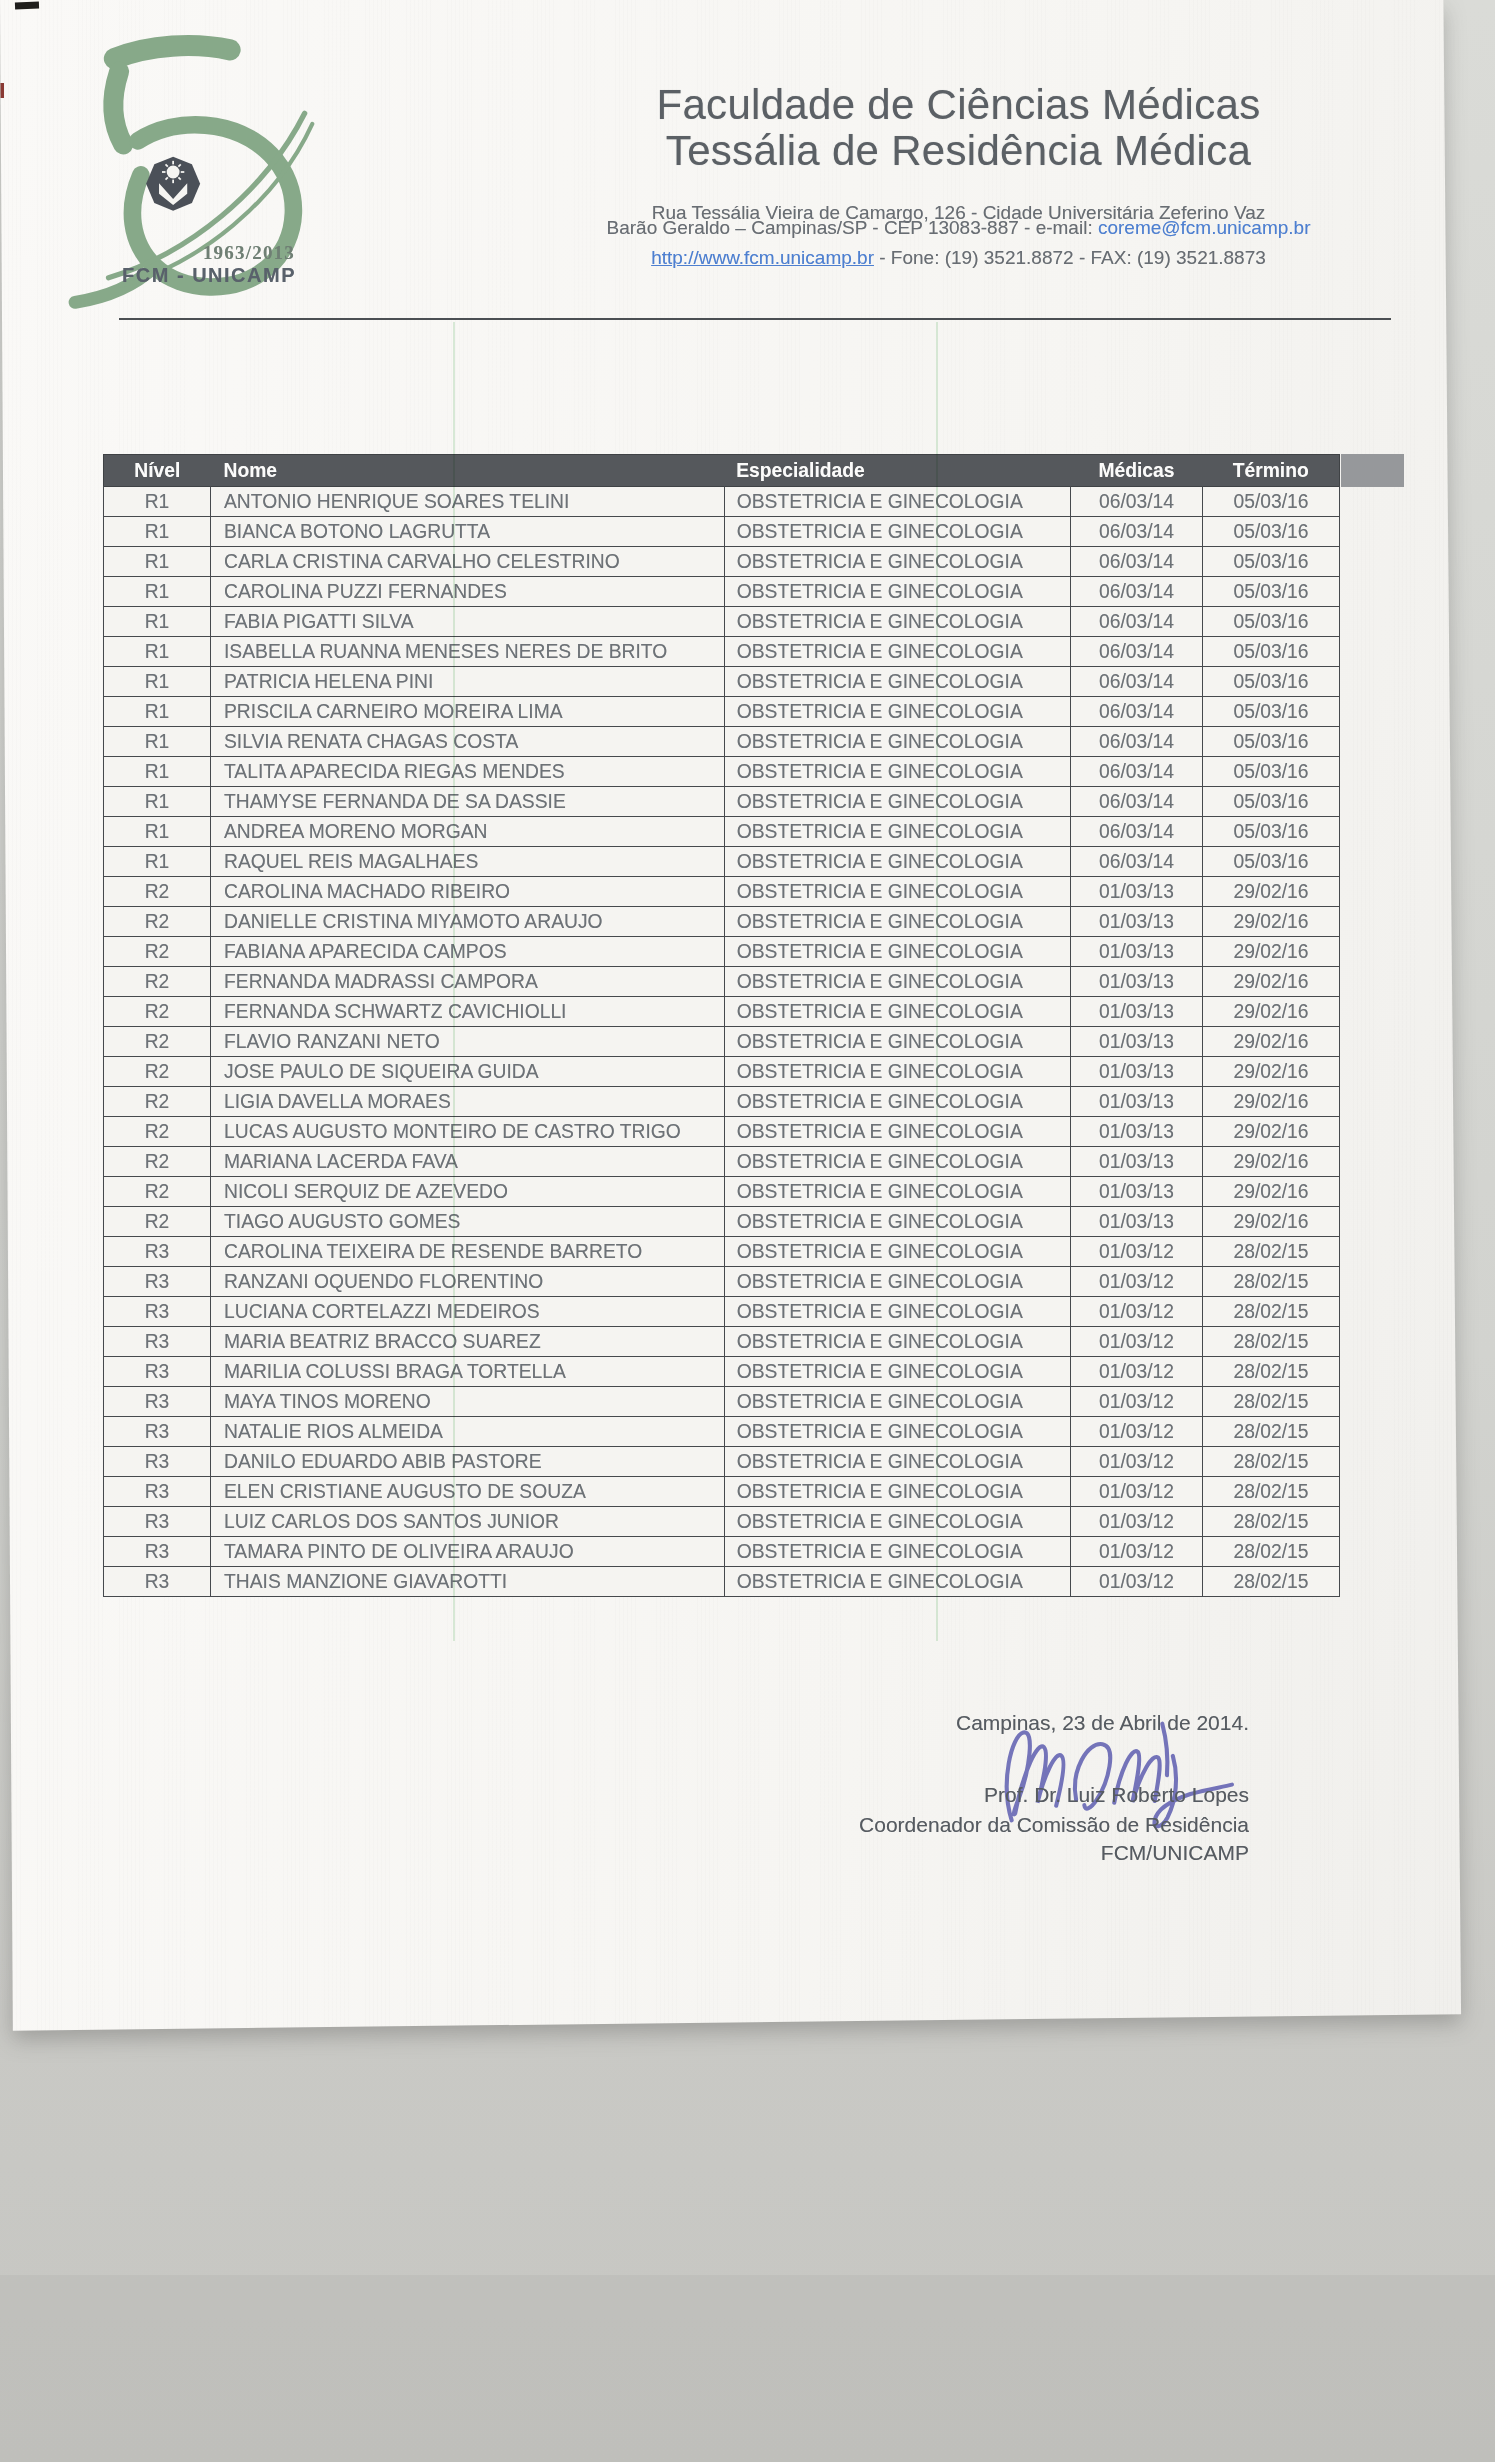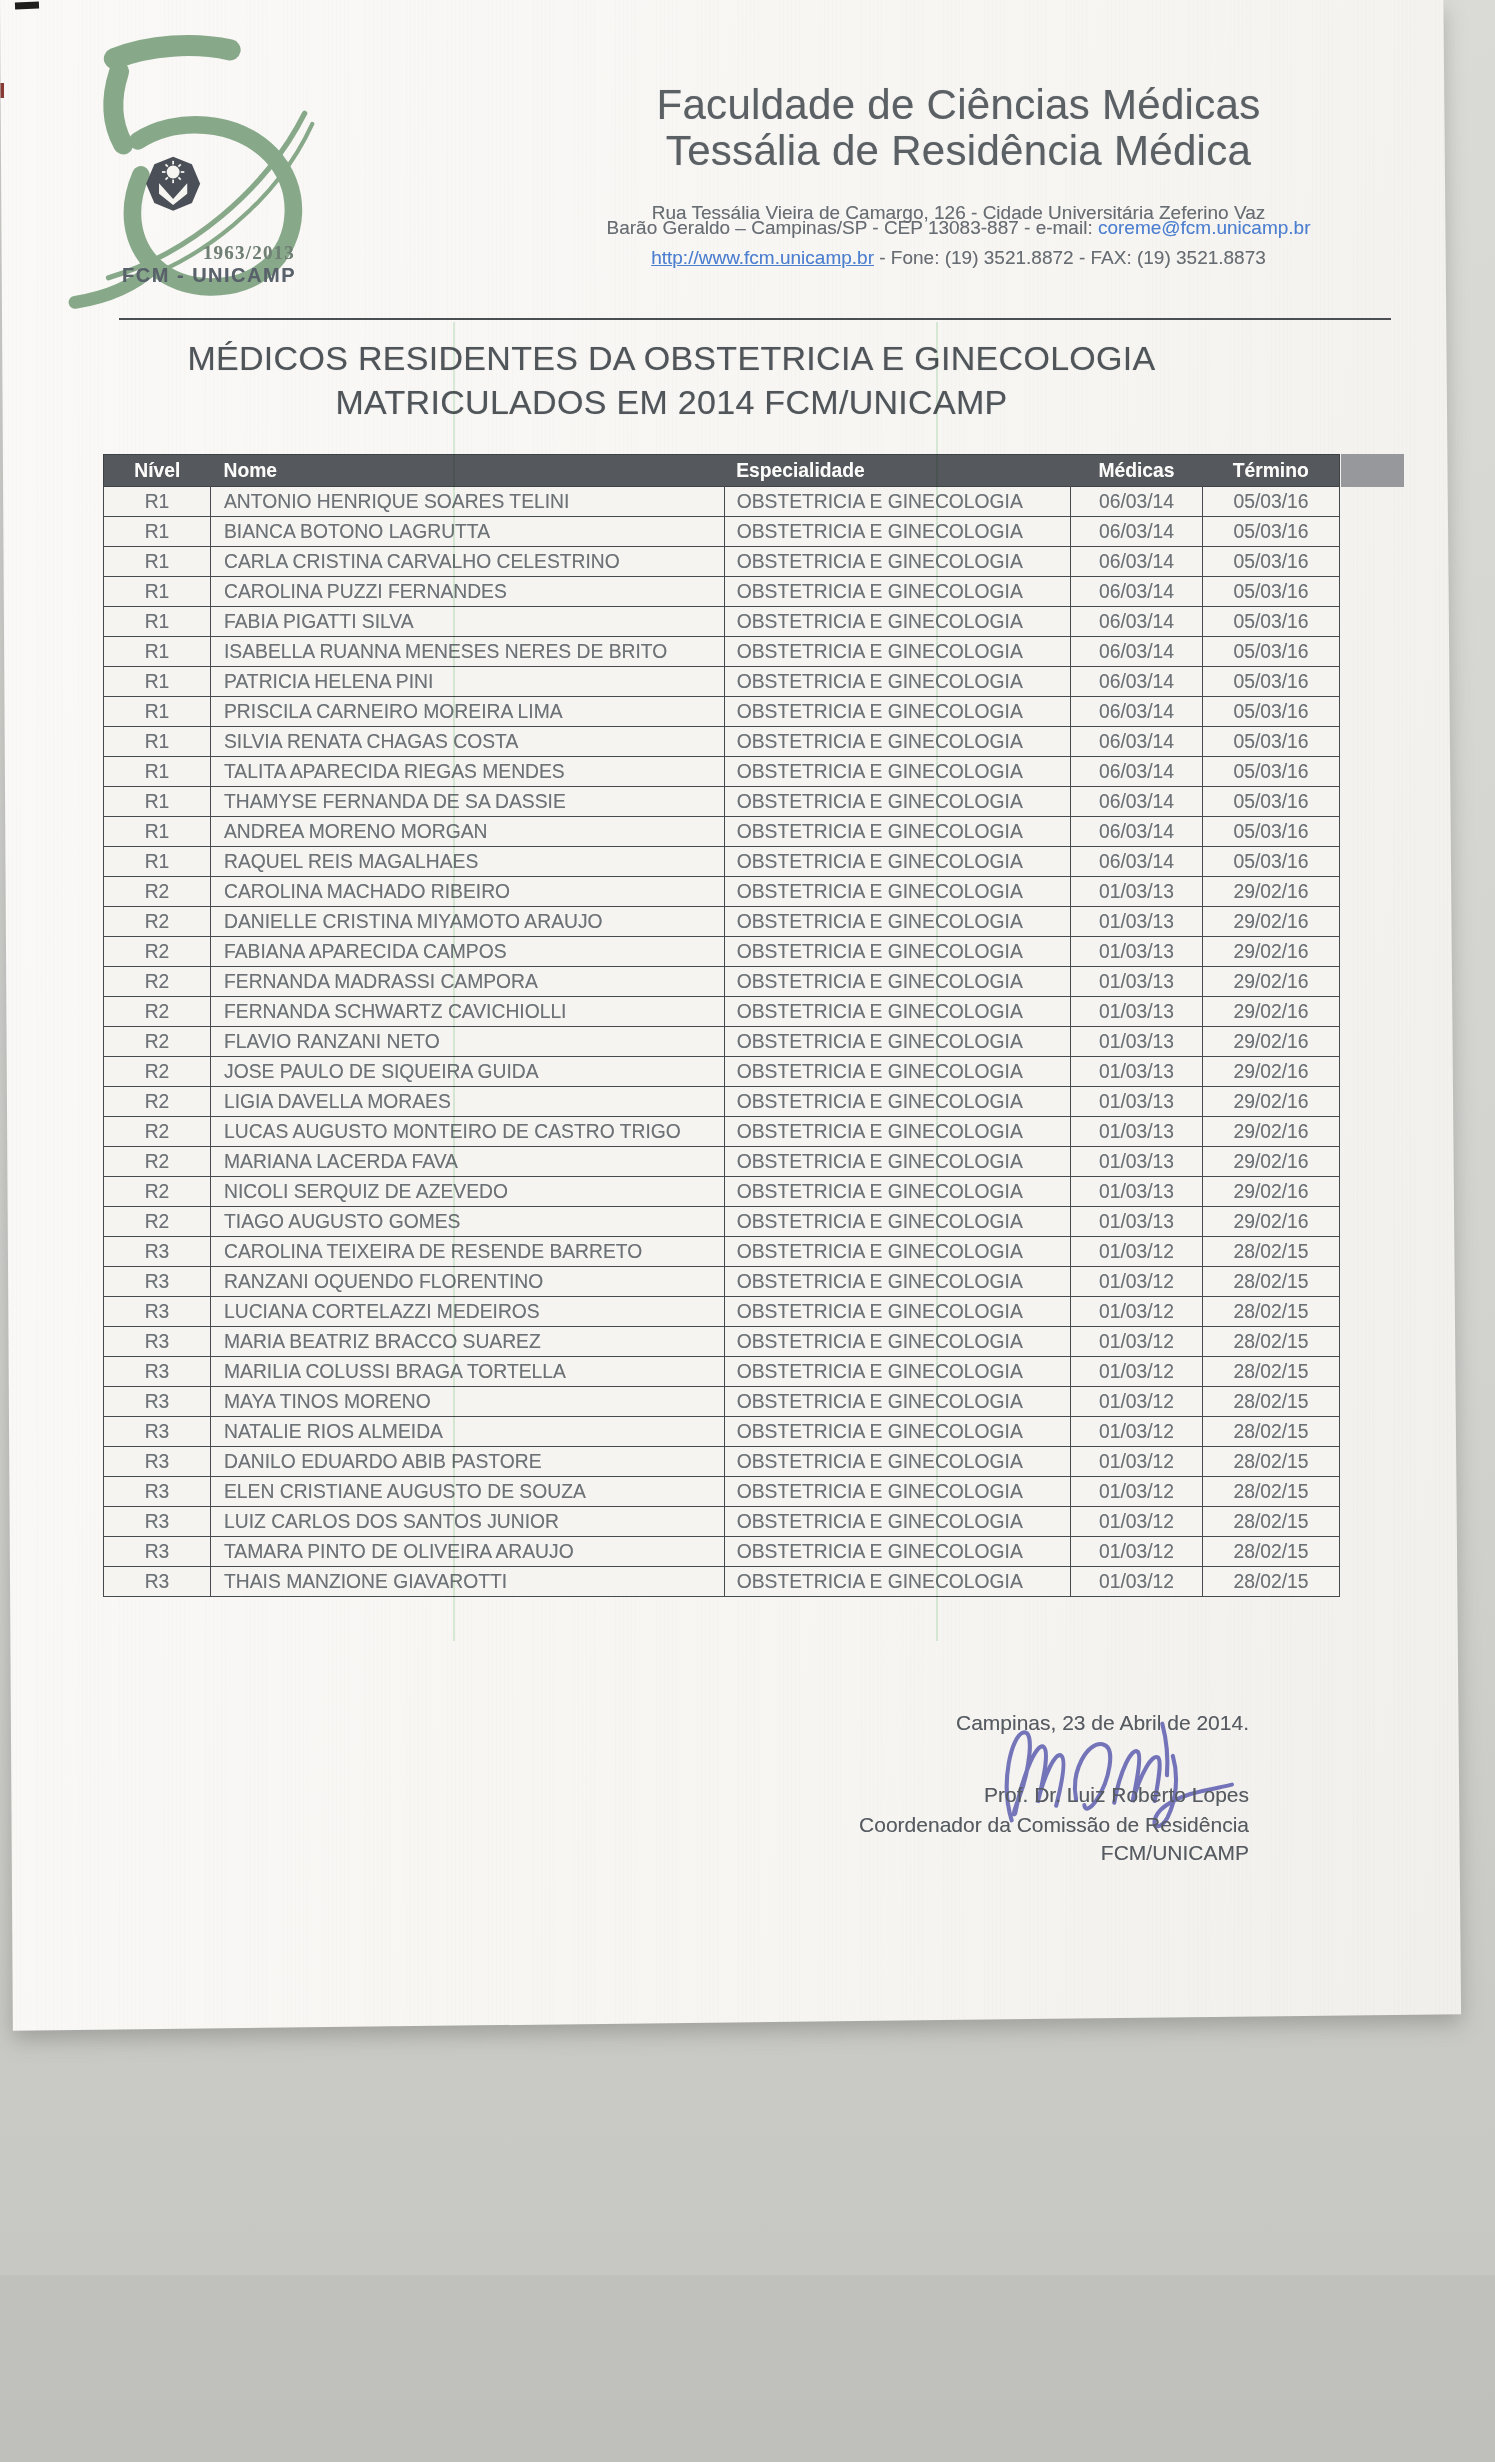--- a/index.html
+++ b/index.html
@@ -111,22 +111,20 @@
       <div id="head-block" class="abs">
         <div id="inst-title1" class="inst-title">Faculdade de Ciências Médicas</div>
         <div id="inst-title2" class="inst-title">Tessália de Residência Médica</div>
         <div id="addr1" class="addr">Rua Tessália Vieira de Camargo, 126 - Cidade Universitária Zeferino Vaz</div>
         <div id="addr2" class="addr"><span>Barão Geraldo – Campinas/SP - CEP 13083-887 - e-mail: </span><a class="lnk" href="#">coreme@fcm.unicamp.br</a></div>
         <div id="addr3" class="addr"><a class="lnk u" href="#">http://www.fcm.unicamp.br</a><span> -  Fone: (19) 3521.8872 - FAX: (19) 3521.8873</span></div>
       </div>
 
       <div id="rule" class="abs"></div>
 
-      <div id="doc-title1" class="doc-title">MÉDICOS RESIDENTES DA OBSTETRICIA E GINECOLOGIA</div>
-      <div id="doc-title2" class="doc-title">MATRICULADOS EM 2014 FCM/UNICAMP</div>
 
       <table id="res-table">
         <colgroup>
           <col class="col-nivel">
             <col class="col-nome">
             <col class="col-esp">
           <col class="col-inicio">
             <col class="col-termino">
         </colgroup>
         <thead>

